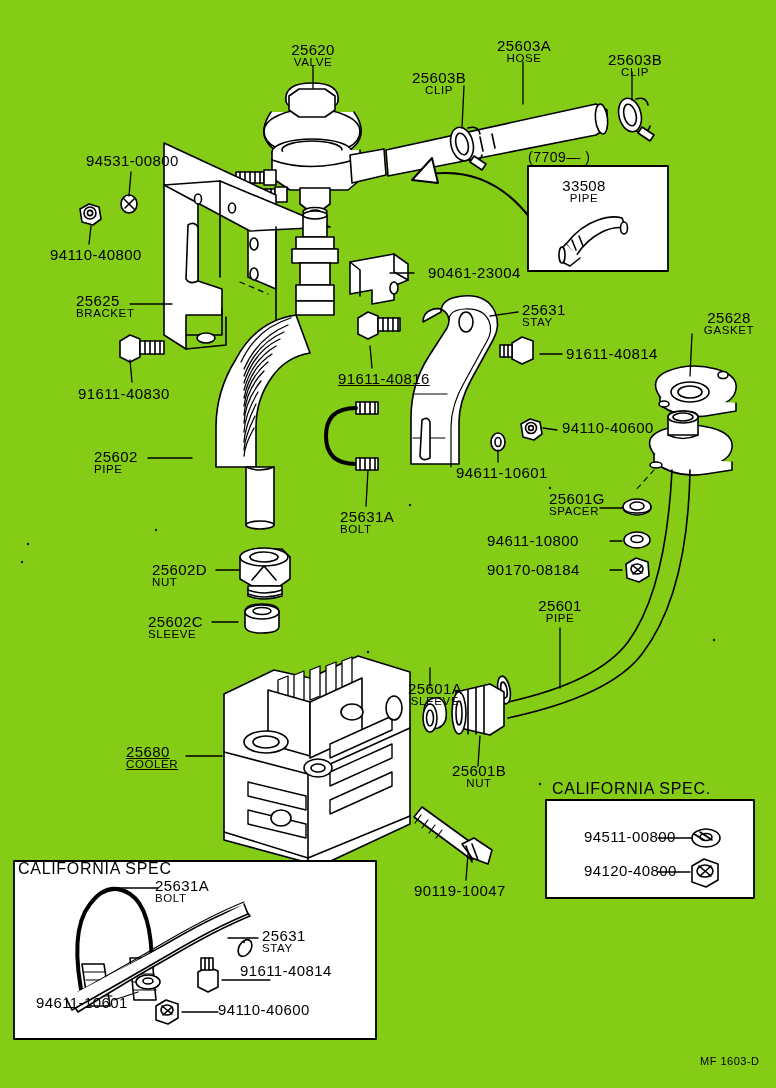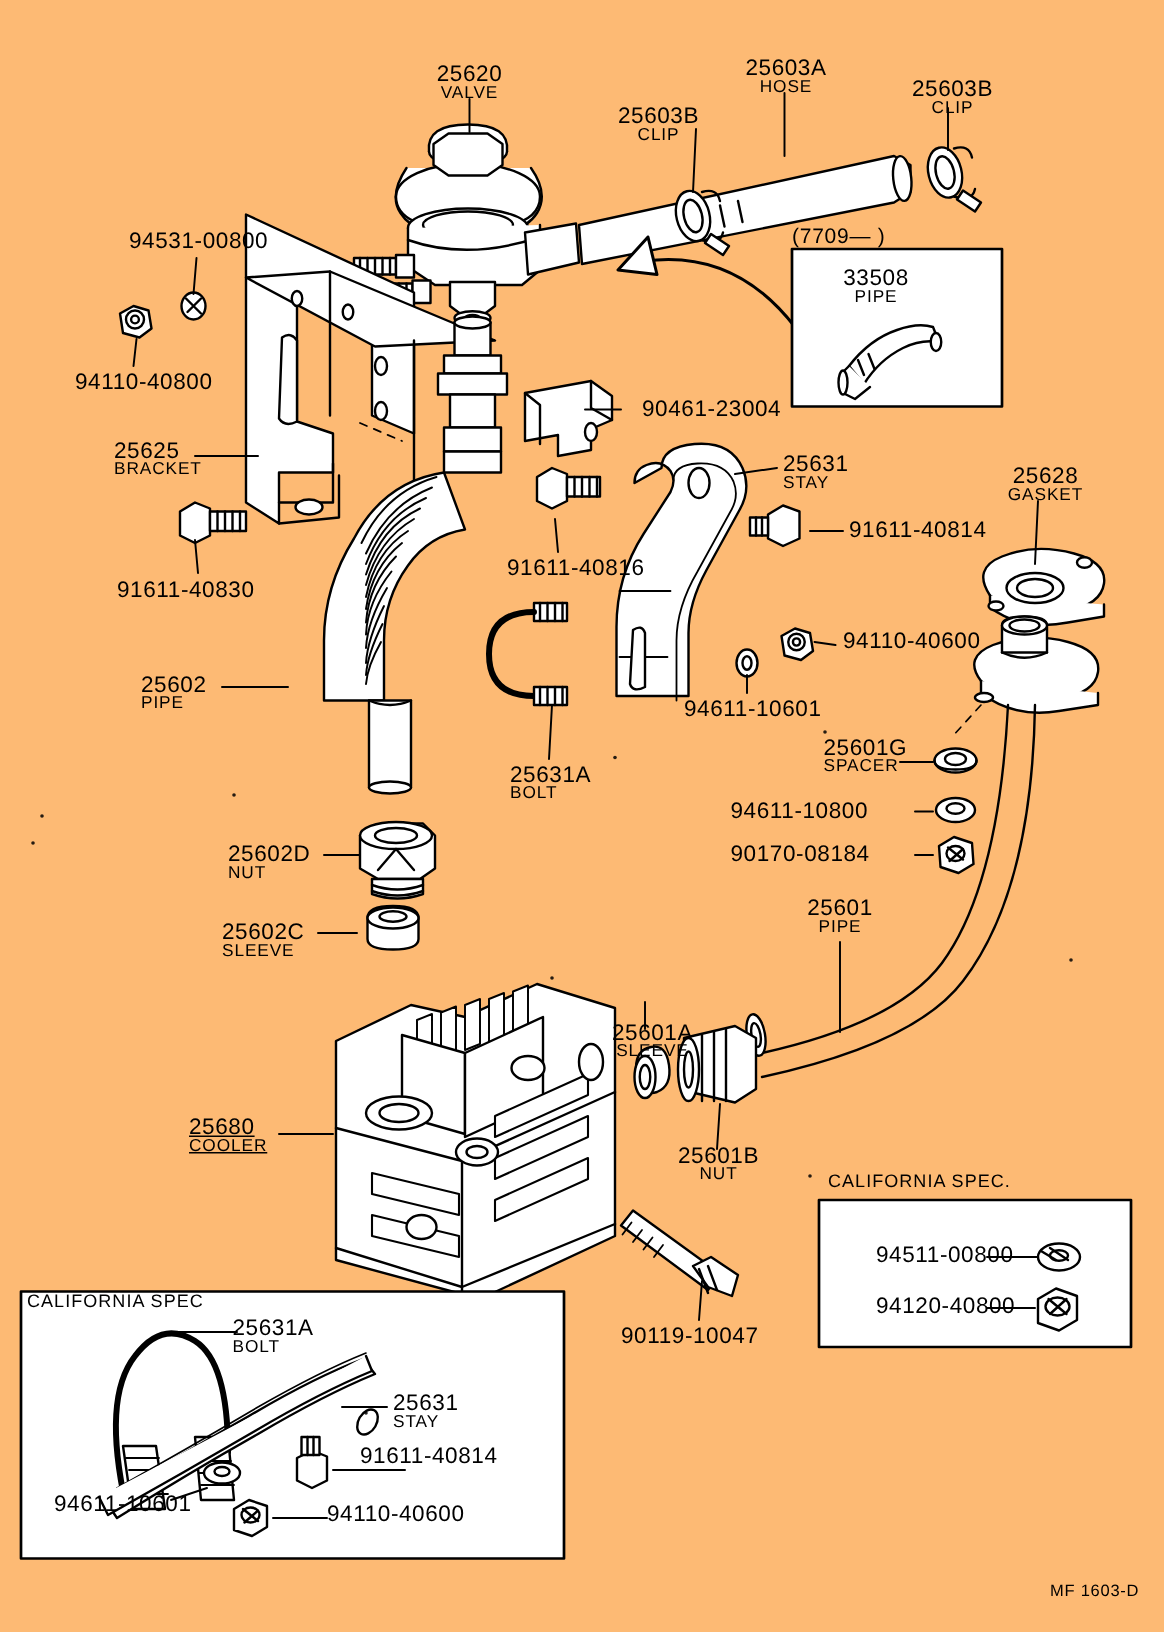--- a/index.html
+++ b/index.html
@@ -4,21 +4,21 @@
 <style>
   html,body{margin:0;padding:0;background:#ffffff;}
   body{
     font-family:"Liberation Sans", sans-serif;
     -webkit-font-smoothing:none;
   }
   #page{
     position:relative;
     width:776px;
     height:1088px;
-    background:#fdba74;
+    background:#84cc16;
     overflow:hidden;
   }
   svg.layer{
     position:absolute;
     left:0; top:0;
     width:776px; height:1088px;
   }
   .lbl{
     position:absolute;
     font-family:"Liberation Sans", sans-serif;
@@ -33,21 +33,21 @@
     font-weight:400;
   }
   .lbl .sub{
     display:block;
     font-size:11.5px;
     letter-spacing:0.6px;
   }
   .lbl.c{ text-align:center; }
   .boxlabel{
     position:absolute;
-    font-size:12px;
+    font-size:16px;
     letter-spacing:0.7px;
     color:#000;
   }
   .footer{
     position:absolute;
     font-size:11px;
     letter-spacing:0.5px;
     color:#000;
   }
   .insetlabel{
@@ -524,34 +524,34 @@
   </div>
 
   <div class="lbl" style="left:78px; top:386px;">
     <span class="num">91611-40830</span>
   </div>
 
   <div class="lbl" style="left:428px; top:265px;">
     <span class="num">90461-23004</span>
   </div>
 
-  <div class="lbl" style="left:338px; top:371px;">
+  <div class="lbl" style="left:338px; top:371px;text-decoration:underline;">
     <span class="num">91611-40816</span>
   </div>
 
   <div class="lbl" style="left:522px; top:302px;">
     <span class="num">25631</span>
     <span class="sub">STAY</span>
   </div>
 
   <div class="lbl" style="left:566px; top:346px;">
     <span class="num">91611-40814</span>
   </div>
 
-  <div class="lbl c" style="left:660px; top:310px; width:74px;">
+  <div class="lbl c" style="left:692px; top:310px; width:74px;">
     <span class="num">25628</span>
     <span class="sub">GASKET</span>
   </div>
 
   <div class="lbl" style="left:562px; top:420px;">
     <span class="num">94110-40600</span>
   </div>
 
   <div class="lbl" style="left:456px; top:465px;">
     <span class="num">94611-10601</span>

